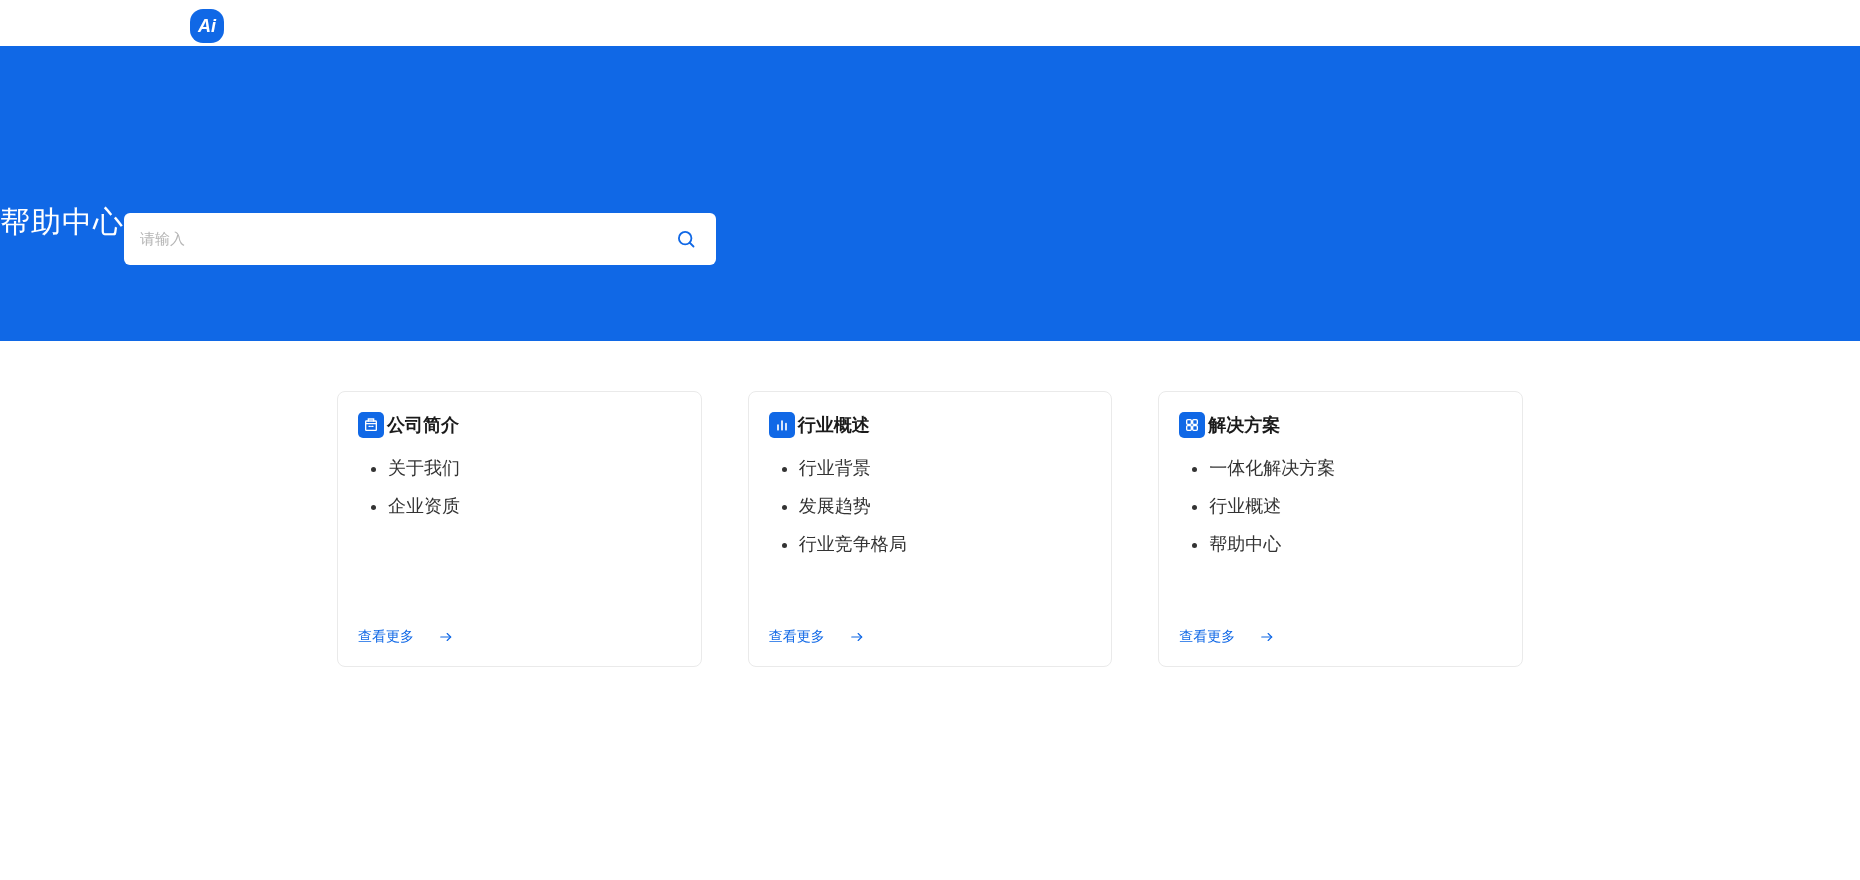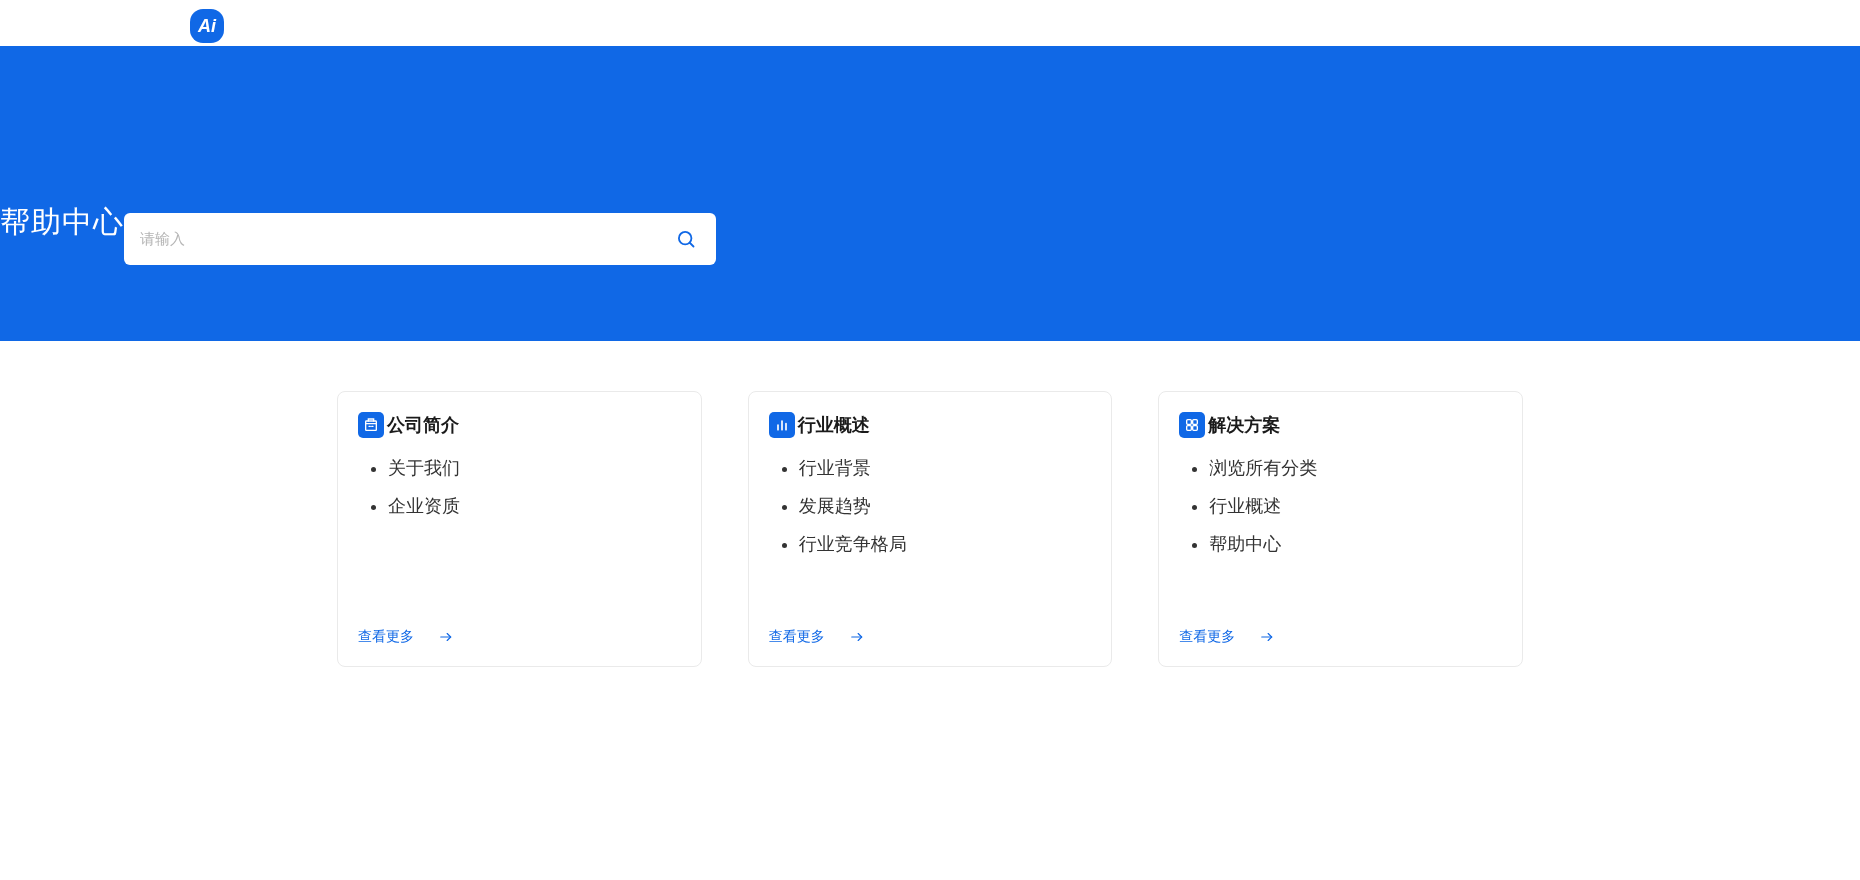--- a/index.html
+++ b/index.html
@@ -246,21 +246,21 @@
             <svg width="16" height="16" viewBox="0 0 24 24" fill="none" stroke="#fff" stroke-width="2" stroke-linecap="round">
               <rect x="4" y="4" width="7" height="7" rx="1.5"></rect>
               <rect x="13" y="4" width="7" height="7" rx="1.5"></rect>
               <rect x="4" y="13" width="7" height="7" rx="1.5"></rect>
               <rect x="13" y="13" width="7" height="7" rx="1.5"></rect>
             </svg>
           </span>
           <span class="card-title">解决方案</span>
         </div>
         <ul class="card-list">
-          <li>浏览所有分类</li>
+          <li>一体化解决方案</li>
           <li>行业概述</li>
           <li>帮助中心</li>
         </ul>
         <div class="card-more">
           <span>查看更多</span>
           <span class="arrow-icon">
             <svg width="18" height="14" viewBox="0 0 24 24" fill="none" stroke="currentColor" stroke-width="2" stroke-linecap="round" stroke-linejoin="round">
               <line x1="3" y1="12" x2="20" y2="12"></line>
               <polyline points="14 6 20 12 14 18"></polyline>
             </svg>

